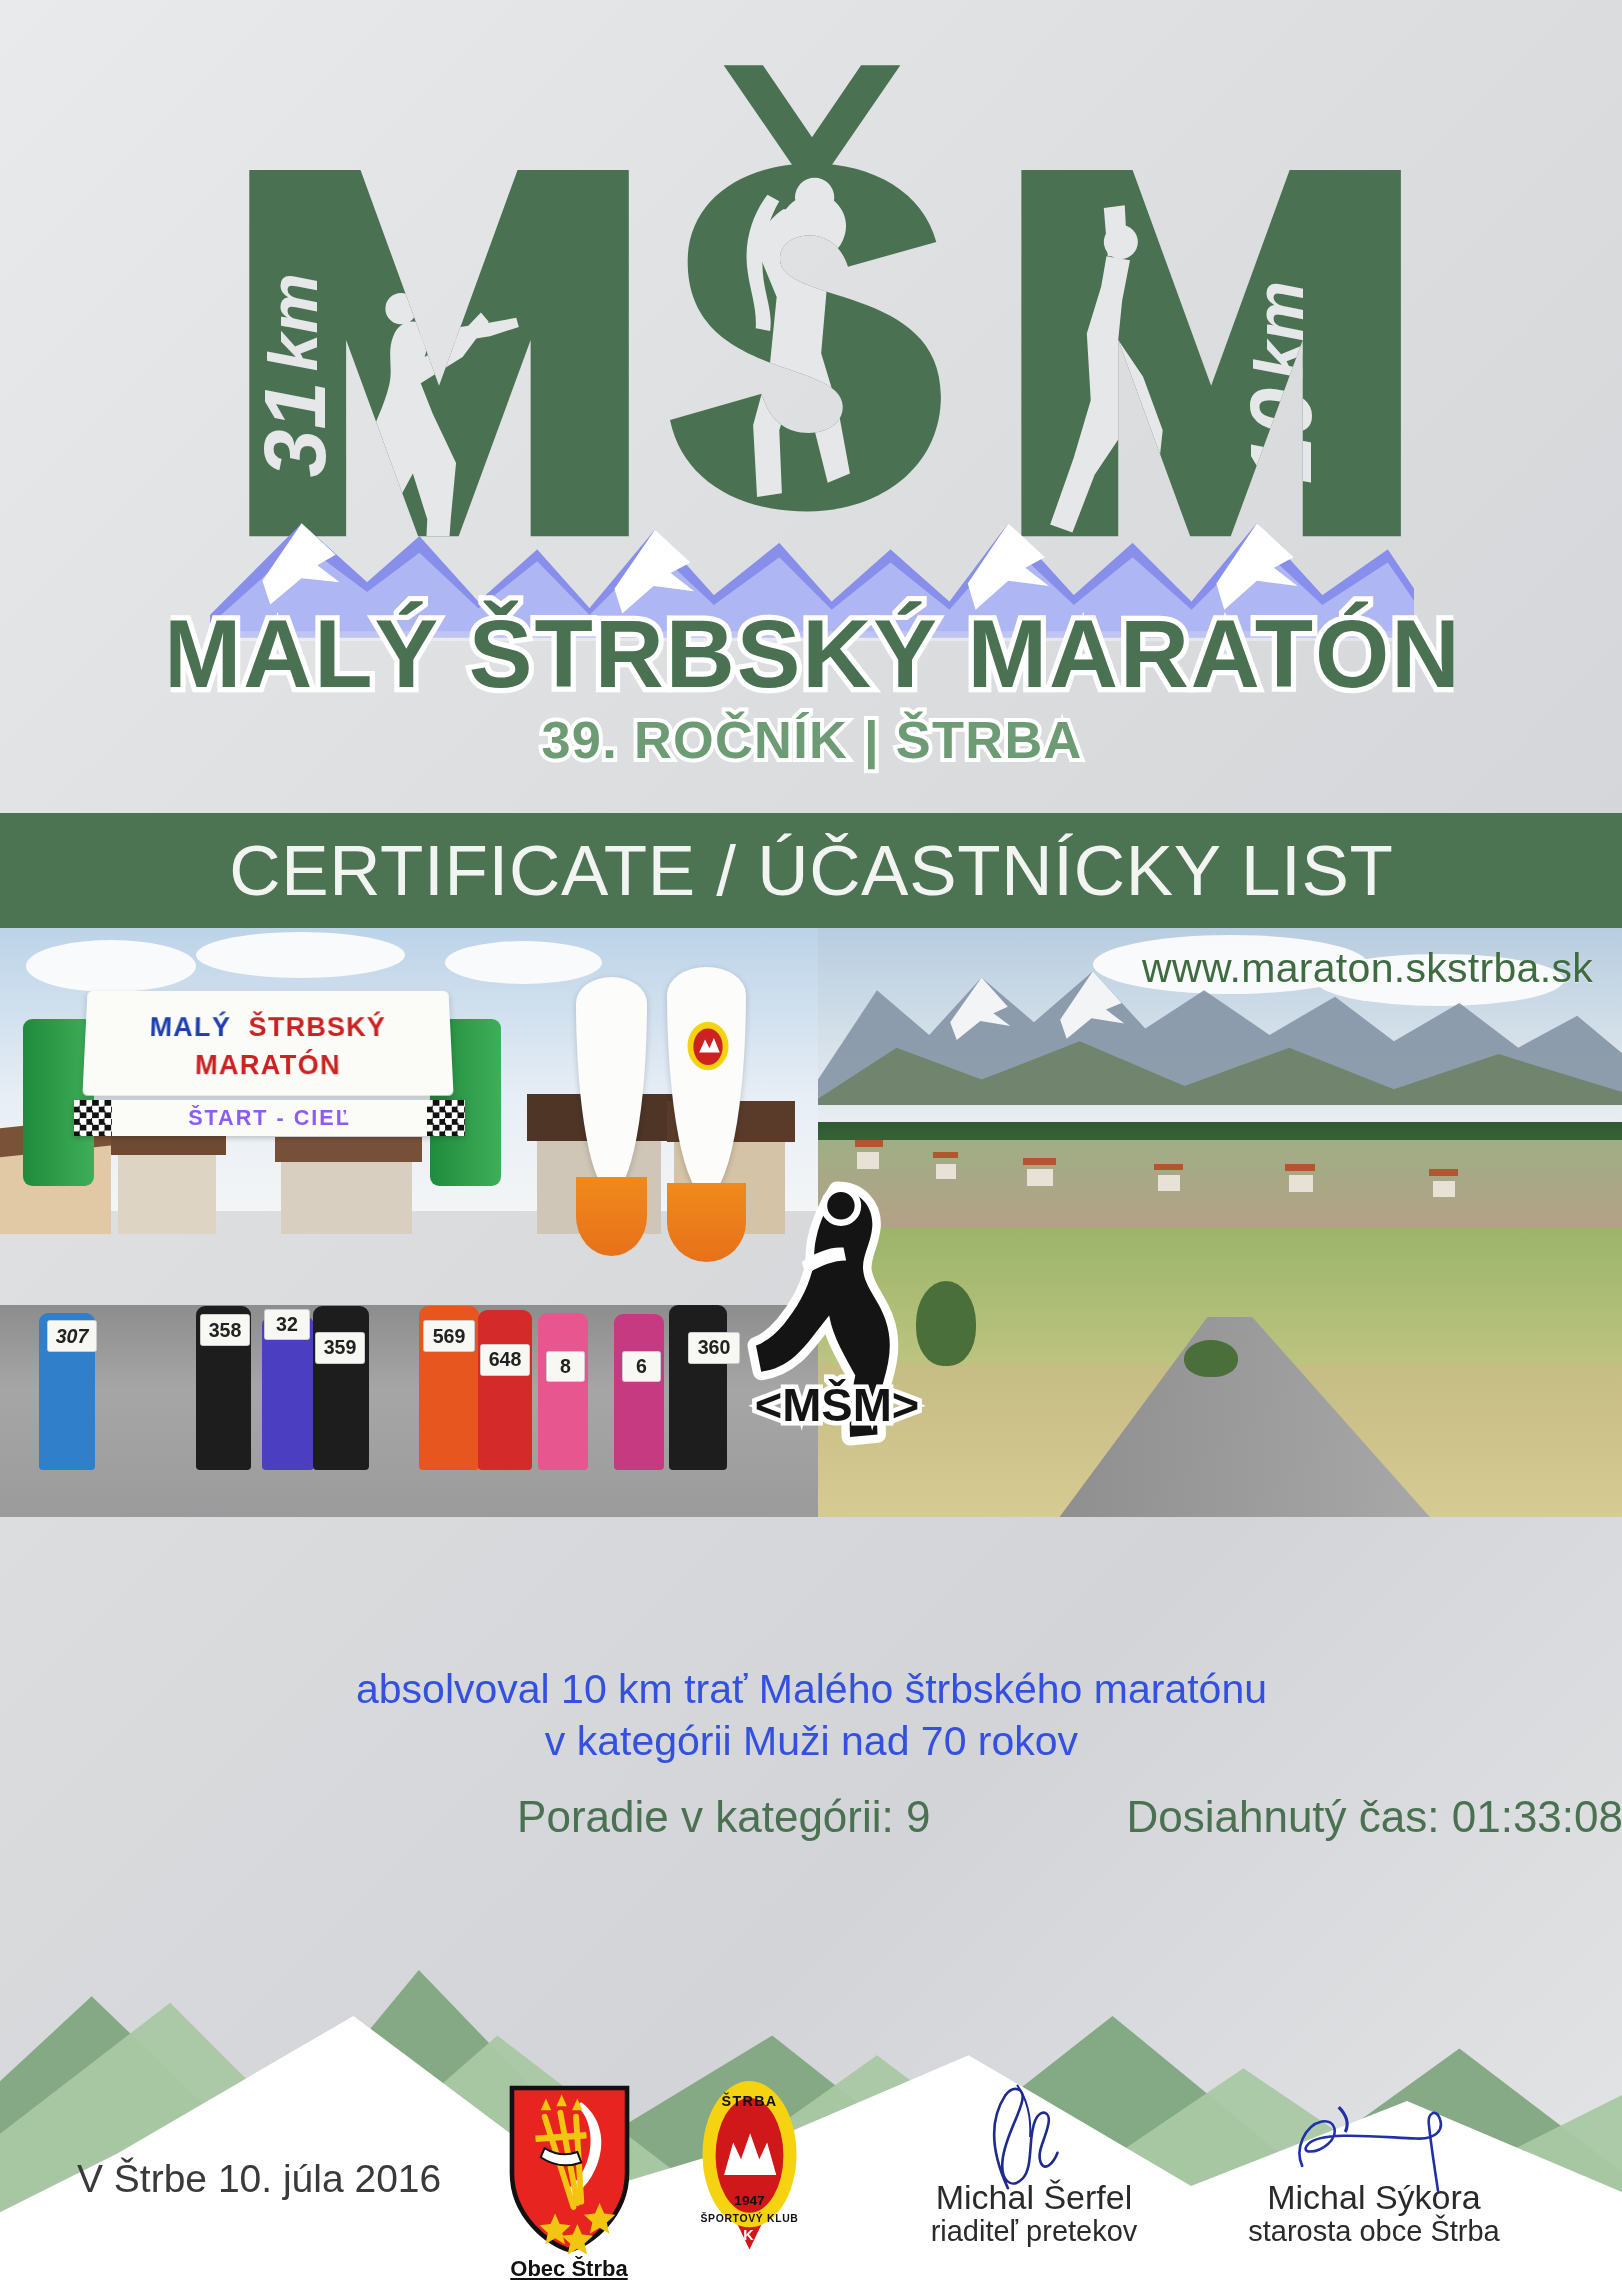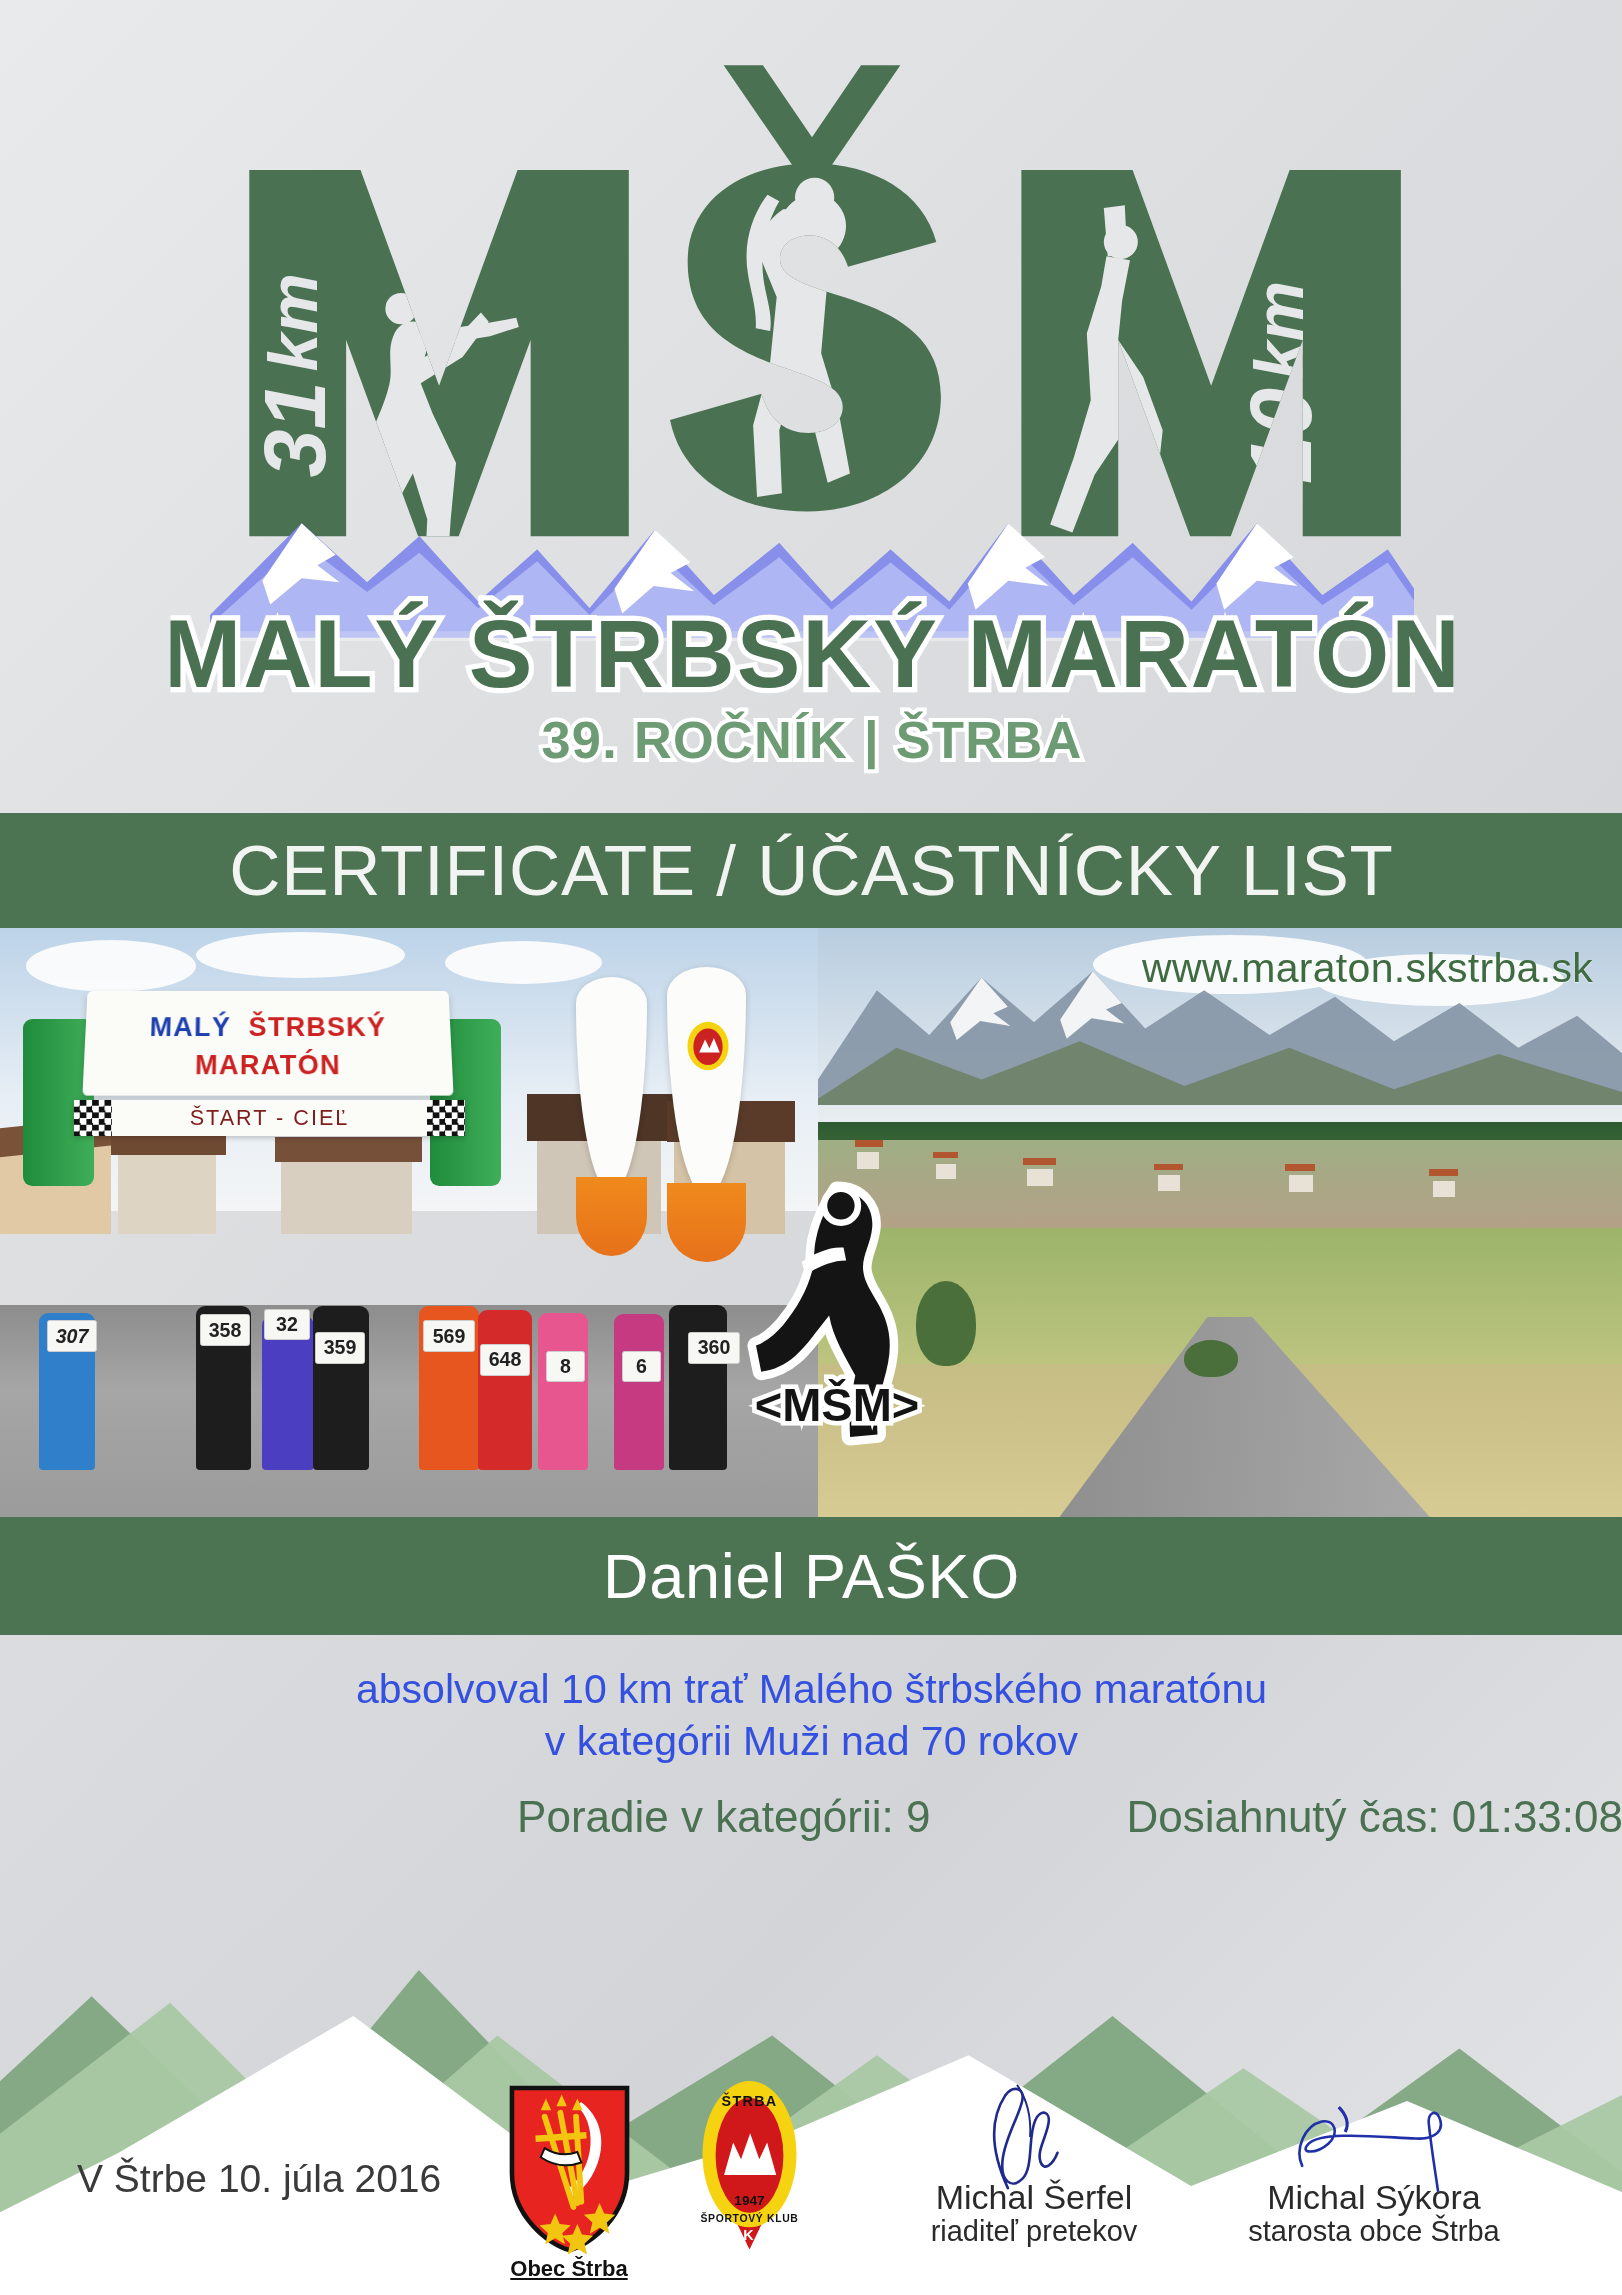--- a/index.html
+++ b/index.html
@@ -48,21 +48,21 @@
               font-size:27px;font-weight:700;letter-spacing:1.3px;color:#1e3fae;}
   .arch-line1 b{color:#cc2121;font-weight:700;}
   .arch-line2{position:absolute;left:0;top:60px;width:100%;text-align:center;
               font-size:27px;font-weight:700;letter-spacing:1.3px;color:#cc2121;}
   .banner{position:absolute;left:51px;top:110px;width:391px;height:36px;background:#fbfbf8;
           box-shadow:0 2px 5.2px rgba(0,0,0,.2);display:flex;align-items:center;justify-content:center;}
   .banner .chk{position:absolute;top:0;width:38px;height:100%;
     background:
       repeating-conic-gradient(#111 0% 25%, #fff 0% 50%) 0 0/12.4px 12.4px;}
   .banner .chk.l{left:0;} .banner .chk.r{right:0;}
-  .banner .btxt{font-size:21.6px;font-weight:400;color:#7f1d1d;letter-spacing:2px;}
+  .banner .btxt{font-size:21.6px;font-weight:700;color:#8b5cf6;letter-spacing:2px;}
 
   .flag{position:absolute;background:#fcfcfa;border-radius:50% 50% 50% 50%/12% 12% 88% 88%;
         box-shadow:0 2px 5.9px rgba(0,0,0,.18);}
   .flagbase{position:absolute;background:linear-gradient(#f08a1c,#e7711a);}
 
   .road{position:absolute;left:0;bottom:0;width:100%;height:36%;
         background:linear-gradient(#8d8d8d,#a6a6a6 40%,#9b9b9b);}
   .runner{position:absolute;bottom:8%;border-radius:9.2px 9.2px 3.9px 3.9px;}
   .bib{position:absolute;background:#f7f7f4;border:1.3px solid #ccc;border-radius:2.6px;
        display:flex;align-items:center;justify-content:center;
@@ -335,23 +335,20 @@
                  c6 -28 18 -52 32 -74 z" fill="#141414"></path>
         <circle cx="156" cy="42" r="26" fill="#141414" stroke="#ffffff" stroke-width="10"></circle>
         <path d="M96 128 c20 -14 44 -24 64 -22 l4 20 c-22 0 -44 10 -62 22 z" fill="#ffffff"></path>
       </g>
       <g transform="translate(150,372)">
         <text x="0" y="0" text-anchor="middle" font-family="Liberation Sans, sans-serif" font-size="72" font-weight="700" fill="#141414" stroke="#ffffff" stroke-width="14" paint-order="stroke">&lt;MŠM&gt;</text>
       </g>
     </svg>
   </div>
 
-  <div class="name-band">
-    <div class="txt">Daniel PAŠKO</div>
-  </div>
 
   <div class="body-area">
     <div class="desc">
       <div>absolvoval 10 km trať Malého štrbského maratónu</div>
       <div>v kategórii Muži nad 70 rokov</div>
     </div>
     <div class="results">
       <div>Poradie v kategórii: 9</div>
       <div>Dosiahnutý čas: 01:33:08</div>
     </div>

